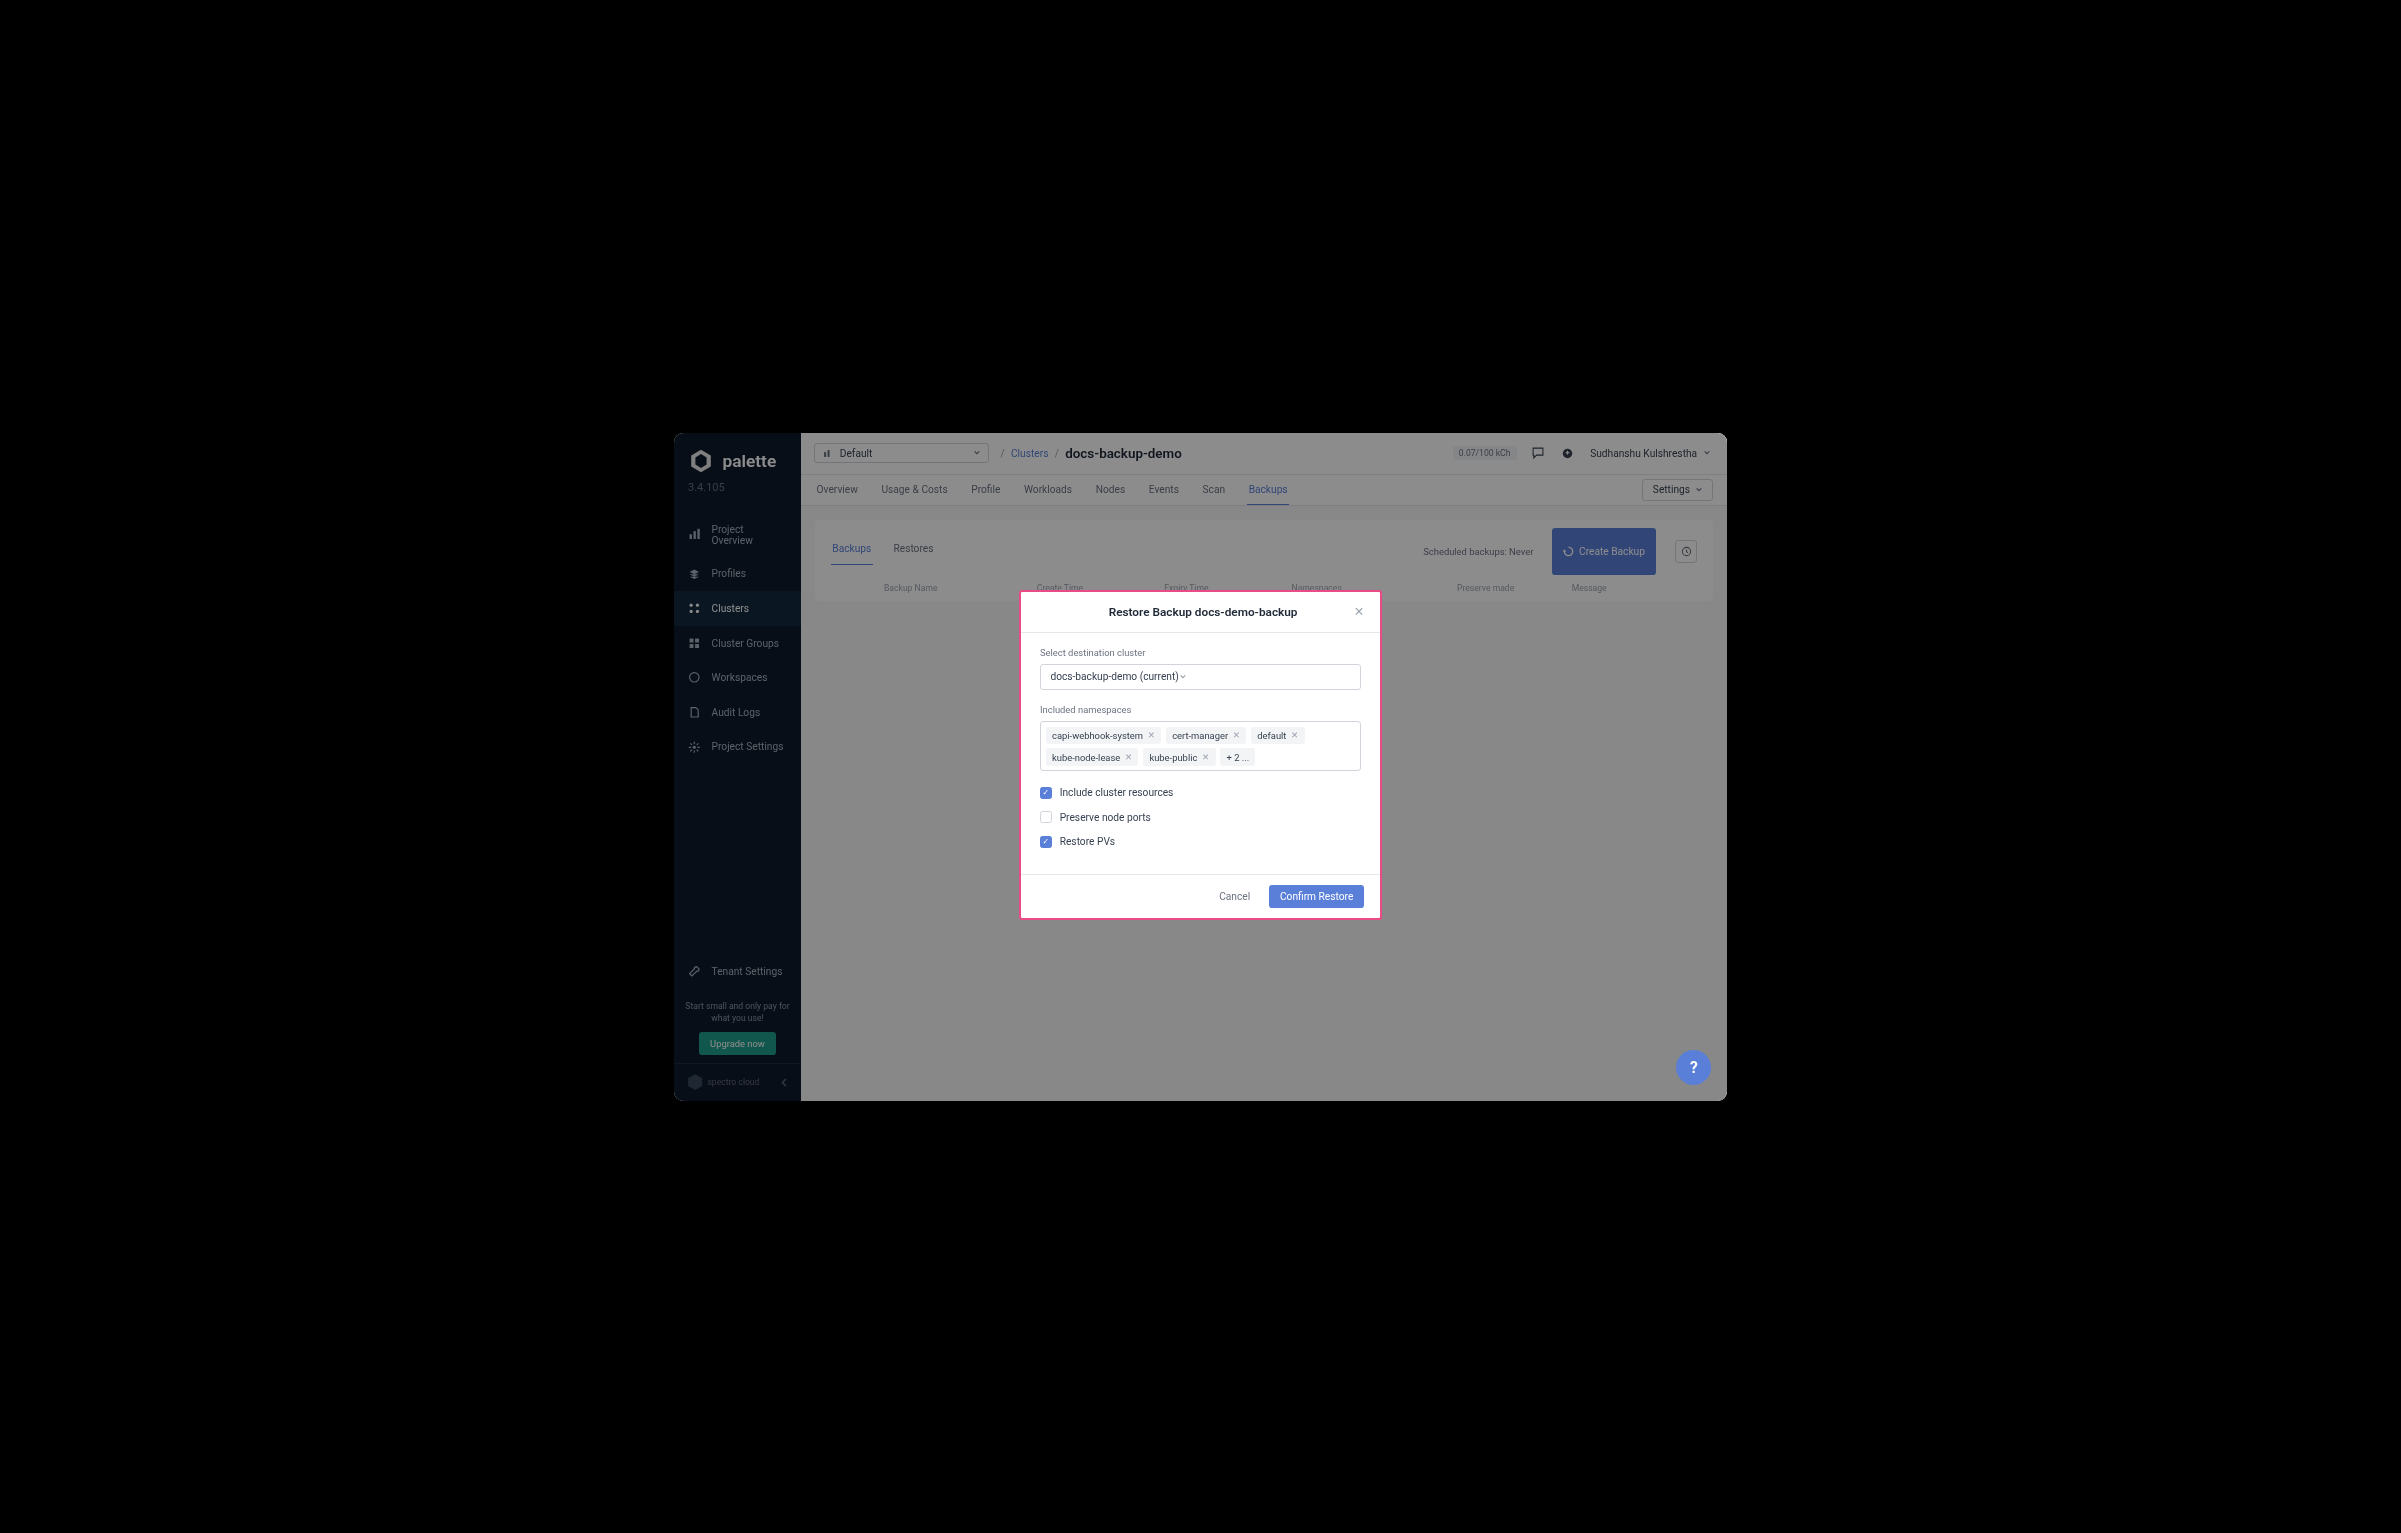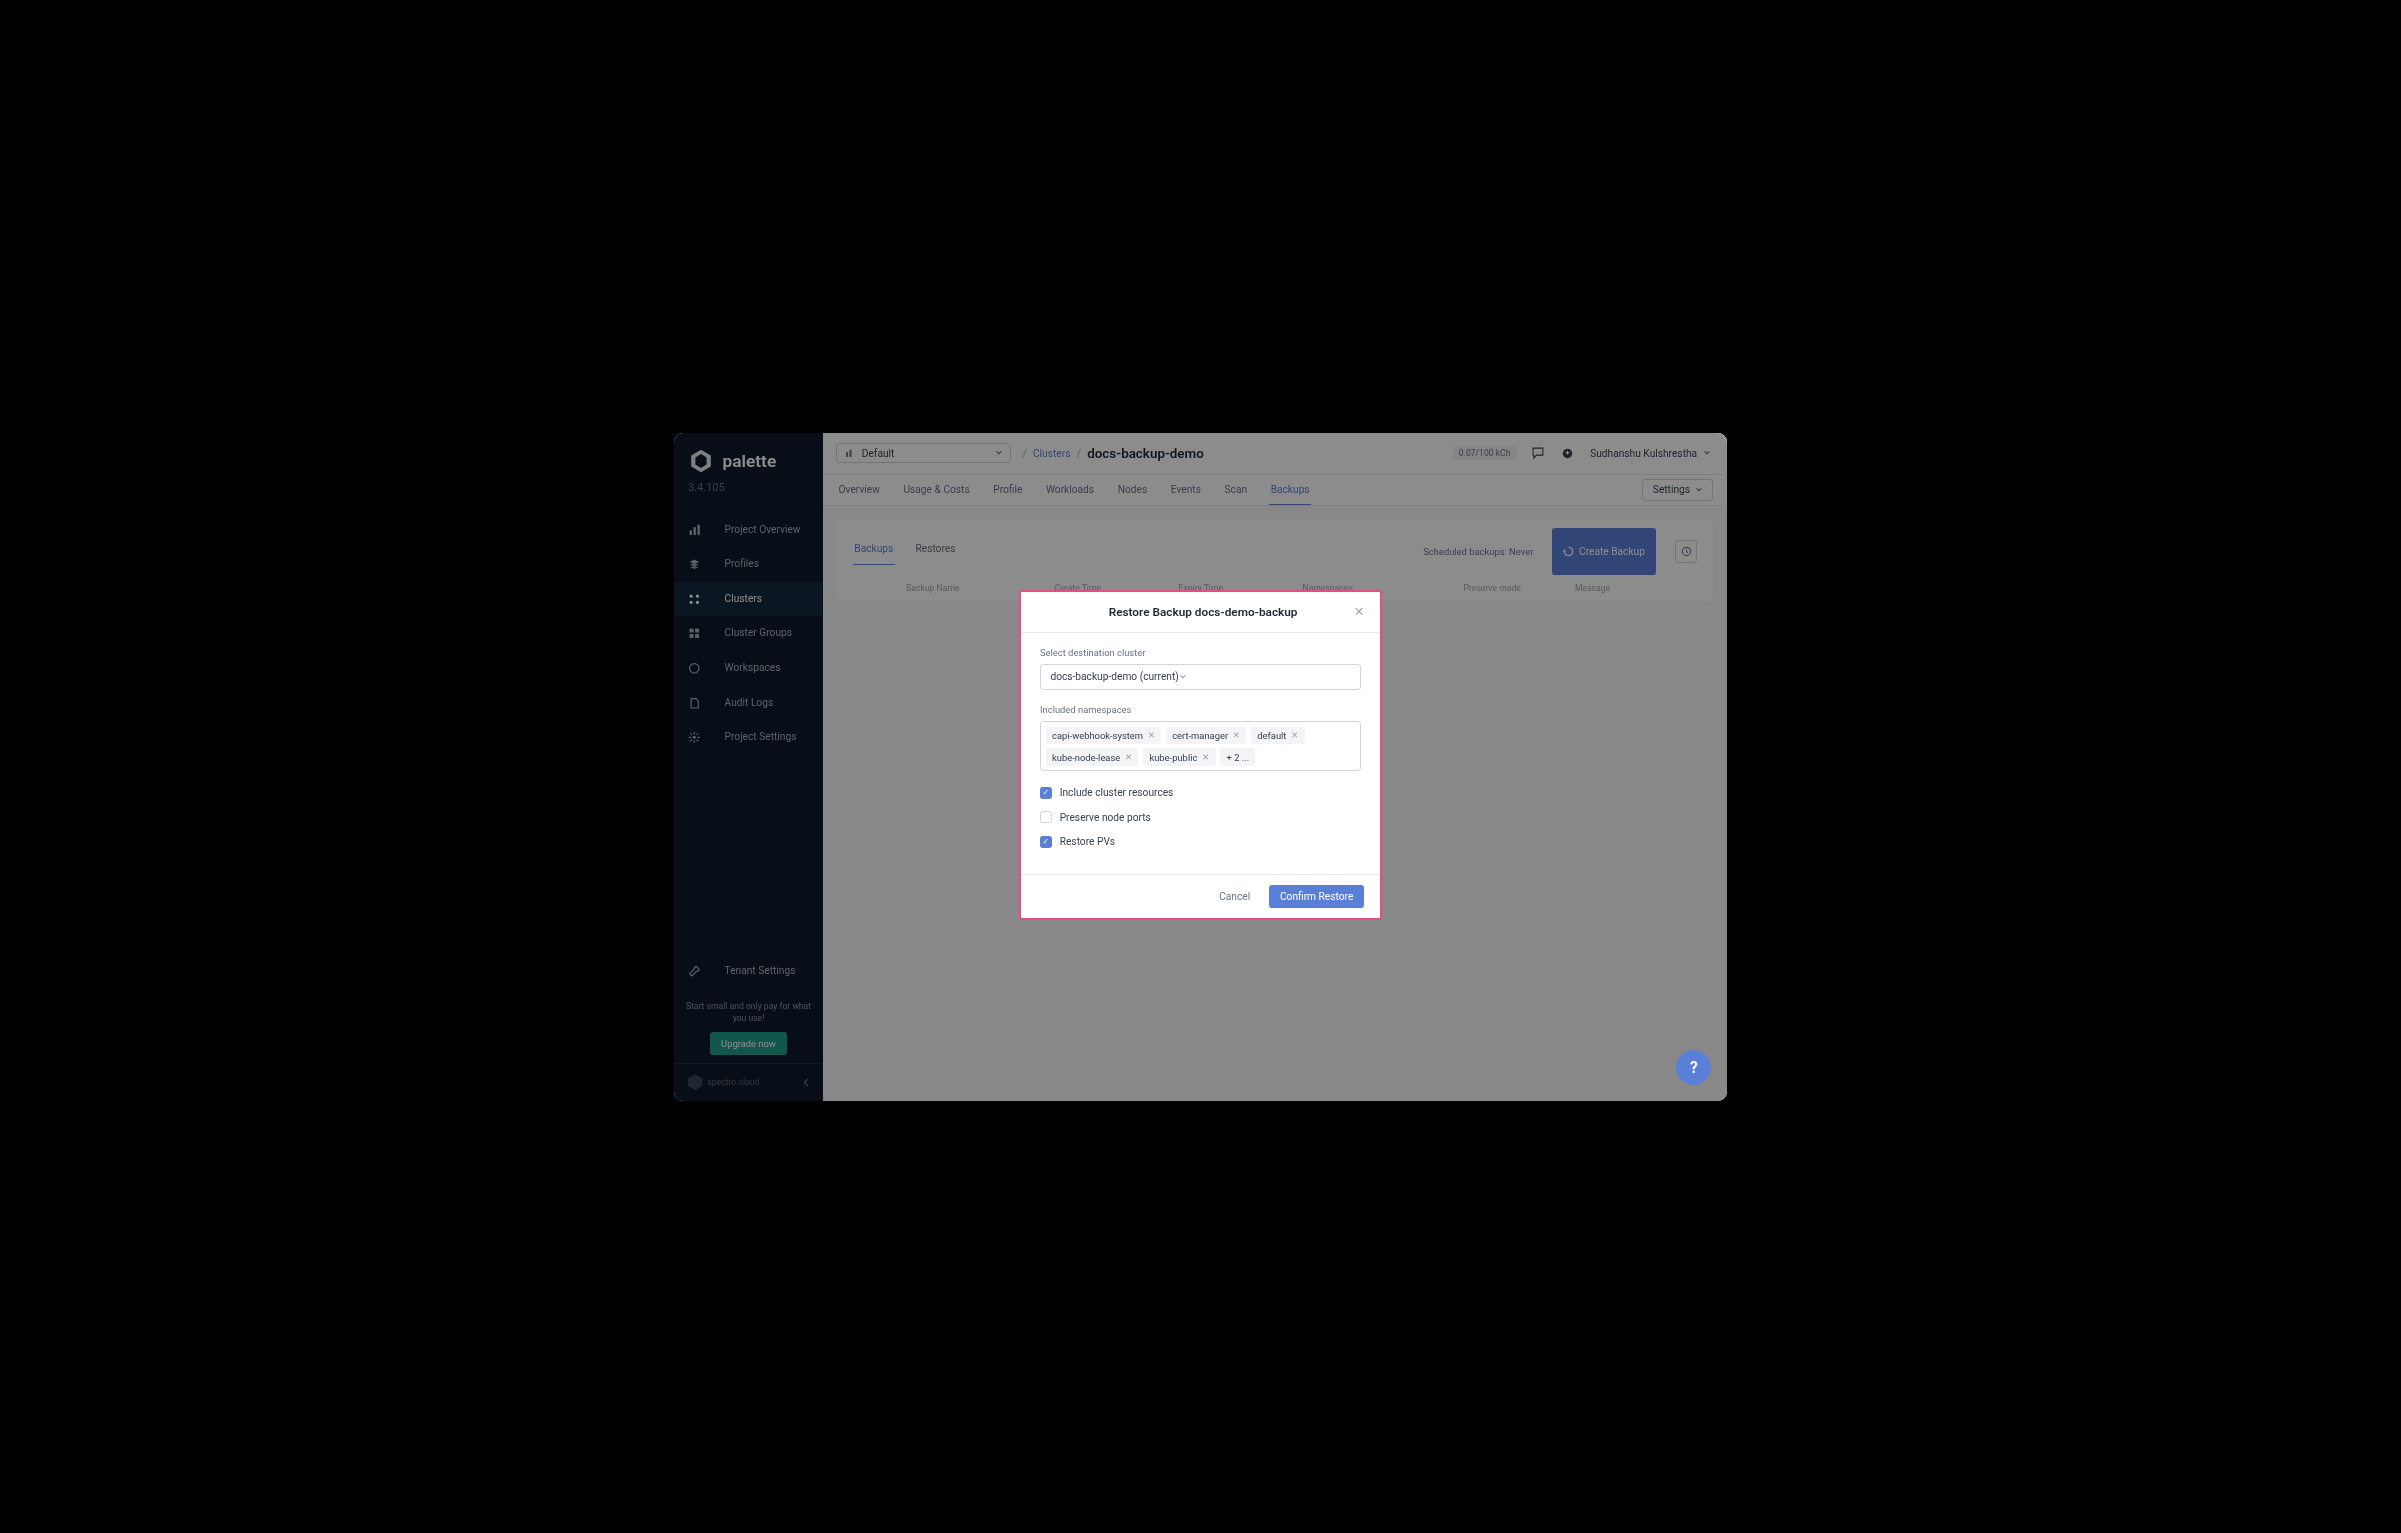--- a/index.html
+++ b/index.html
@@ -1,26 +1,26 @@
 <!DOCTYPE html>
 <html style="font-size:12.6px"><head>
   <meta charset="utf-8">
   <style>
     * { margin: 0; padding: 0; box-sizing: border-box; font-family: -apple-system, BlinkMacSystemFont, "Segoe UI", Roboto, sans-serif; }
     body { background: #000; display: flex; justify-content: center; align-items: center; min-height: 100vh; padding: 15.7px; }
     .app-window { width: 1053px; height: 668px; background: #f7f8fa; border-radius: 9.4px; display: flex; overflow: hidden; position: relative; }
     
     
-    .sidebar { width: 149px; background: #0d1b2a; color: #fff; display: flex; flex-direction: column; }
+    .sidebar { width: 127px; background: #0d1b2a; color: #fff; display: flex; flex-direction: column; }
     .logo-area { padding: 14px 12.6px 6.3px; display: flex; align-items: center; gap: 7.9px; }
     .logo-icon { width: 28px; height: 28px; }
     .logo-text { font-size: 17.3px; font-weight: 600; color: #fff; }
     .version { padding: 0 14px 12.6px; font-size: 11px; color: #6b7280; }
     .nav { flex: 1; padding-top: 6.3px; }
-    .nav-item { display: flex; gap: 24px; padding: 11px 14px; color: #a8b2c1; font-size: 10.2px; cursor: pointer; }
+    .nav-item { display: flex; align-items: center; gap: 11px; padding: 11px 14px; color: #a8b2c1; font-size: 10.2px; cursor: pointer; }
     .nav-item.active { background: #13293d; color: #fff; }
     .nav-icon { width: 12.6px; height: 12.6px; fill: currentColor; }
     .sidebar-footer { padding: 11px 9.4px 7.9px; text-align: center; }
     .small-pay-text { font-size: 8.6px; color: #8a96a8; line-height: 1.4; margin-bottom: 7.9px; }
     .upgrade-btn { background: #1f9f8c; color: #fff; border: none; padding: 6.3px 11px; border-radius: 3.1px; font-size: 9.4px; cursor: pointer; text-align: center; }
     .footer-brand { display: flex; justify-content: space-between; align-items: center; padding: 7.9px 11px; border-top: 0.8px solid #1a2d3f; }
     .brand-mini { display: flex; align-items: center; gap: 2px; color: #667; font-size: 8.6px; }
     
     
     .main { flex: 1; display: flex; flex-direction: column; background: #f7f8fa; }

